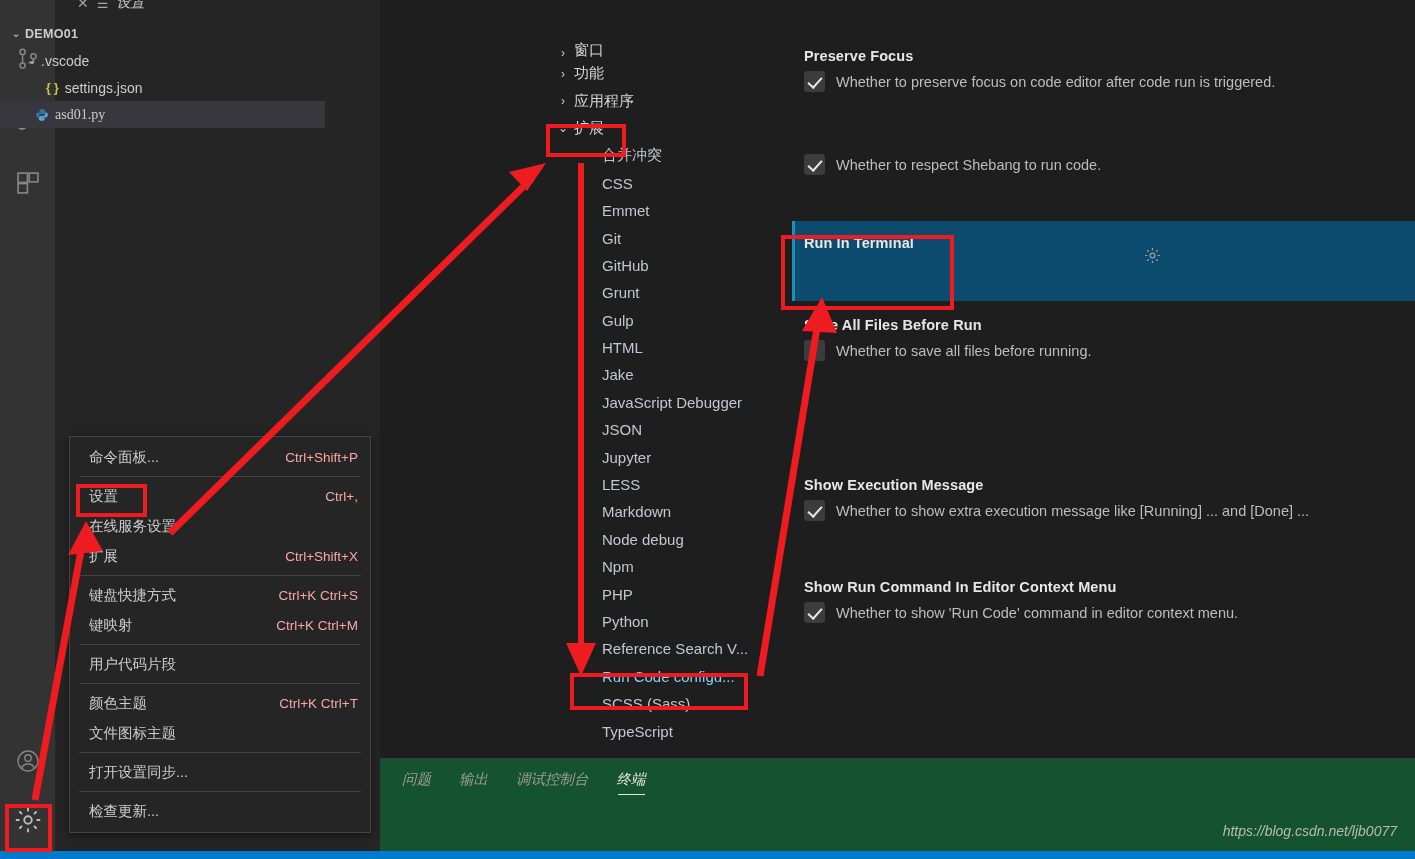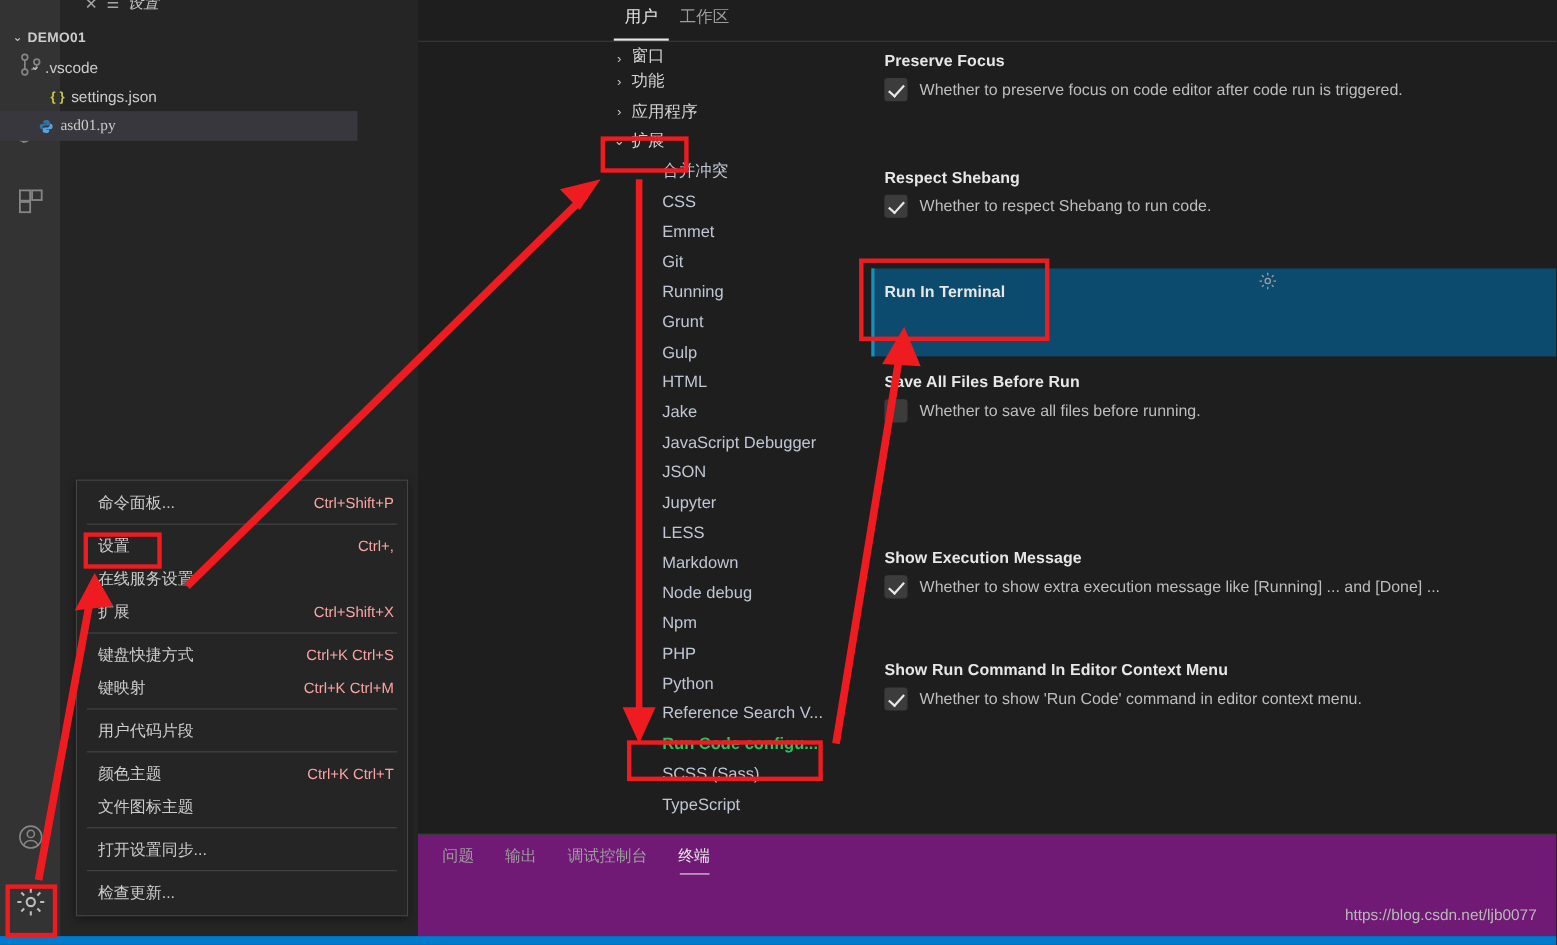--- a/index.html
+++ b/index.html
@@ -95,21 +95,21 @@
     position: absolute; left: 172px; top: 40px; width: 230px; bottom: 0;
     overflow: hidden;
   }
   .toc-row {
     height: 27.4px; display: flex; align-items: center;
     font-size: 15px; color: #bfc7d5; white-space: nowrap;
   }
   .toc-row .tchev { width: 22px; text-align: center; color: #cccccc; font-size: 12px; }
   .toc-row.group { color: #d4d4d4; }
   .toc-row.child { padding-left: 50px; }
-  .toc-row.selected { color: #22c55e; font-weight: bold; }
+  .toc-row.selected { color: #7dd3fc; font-weight: normal; }
 
   
   .setlist {
     position: absolute; left: 412px; top: 40px; right: 0; bottom: 0;
     overflow: hidden;
   }
   .setrow { position: relative; padding: 12px 0 14px 12px; }
   .setrow.highlight { background: #0c4a6e; }
   .setrow.highlight:before {
     content: ""; position: absolute; left: 0; top: 0; bottom: 0;
@@ -131,21 +131,21 @@
   }
   .set-desc { color: #bdbdbd; font-size: 14.5px; white-space: nowrap; }
   .gear-setting {
     position: absolute; left: 763px; top: 246px;
     color: #a0a0a0; font-size: 17px;
   }
 
   
   .panel {
     position: absolute; left: 380px; top: 758px; right: 0; height: 93px;
-    background: #701a75; border-top: 1px solid #3a3a3a;
+    background: #14532d; border-top: 1px solid #3a3a3a; font-style: italic;
   }
   .panel-tabs { display: flex; align-items: center; height: 42px; padding-left: 22px; gap: 28px; }
   .ptab { position: relative; color: #9d9d9d; font-size: 14.5px; height: 30px; line-height: 28px; }
   .ptab.active { color: #e7e7e7; }
   .ptab.active:after {
     content: ""; position: absolute; left: 1px; right: 1px; bottom: 0;
     height: 1px; background: #e7e7e7;
   }
   .watermark {
     position: absolute; right: 18px; bottom: 12px;
@@ -299,28 +299,20 @@
     <div class="ctx-sep"></div>
 
     <div class="ctx-item">
       <span class="ctx-label">检查更新...</span>
       <span class="ctx-key"></span>
     </div>
   </div>
 
   <div class="settings-editor">
 
-    <div class="settings-tabs">
-      <div class="stab active">
-        <span>用户</span>
-      </div>
-      <div class="stab">
-        <span>工作区</span>
-      </div>
-    </div>
 
     <div class="toc">
       <div class="toc-row group" style="height:20px;overflow:hidden;align-items:flex-end">
         <span class="tchev">›</span>
         <span>窗口</span>
       </div>
       <div class="toc-row group">
         <span class="tchev">›</span>
         <span>功能</span>
       </div>
@@ -338,21 +330,21 @@
       <div class="toc-row child">
           <span>CSS</span>
         </div>
       <div class="toc-row child">
           <span>Emmet</span>
         </div>
       <div class="toc-row child">
           <span>Git</span>
         </div>
       <div class="toc-row child">
-          <span>Running</span>
+          <span>GitHub</span>
         </div>
       <div class="toc-row child">
           <span>Grunt</span>
         </div>
       <div class="toc-row child">
           <span>Gulp</span>
         </div>
       <div class="toc-row child">
           <span>HTML</span>
         </div>
@@ -404,21 +396,20 @@
 
       <div class="setrow" style="padding-top:8px;padding-bottom:50px">
         <div class="set-title">Preserve Focus</div>
         <div class="set-desc-line">
           <span class="cbx checked"></span>
           <span class="set-desc">Whether to preserve focus on code editor after code run is triggered.</span>
         </div>
       </div>
 
       <div class="setrow" style="padding-bottom:46px">
-        <div class="set-title">Respect Shebang</div>
         <div class="set-desc-line">
           <span class="cbx checked"></span>
           <span class="set-desc">Whether to respect Shebang to run code.</span>
         </div>
       </div>
 
       <div class="setrow highlight" style="padding-top:14px;padding-bottom:43px">
         <div class="set-title">Run In Terminal</div>
       </div>
 

